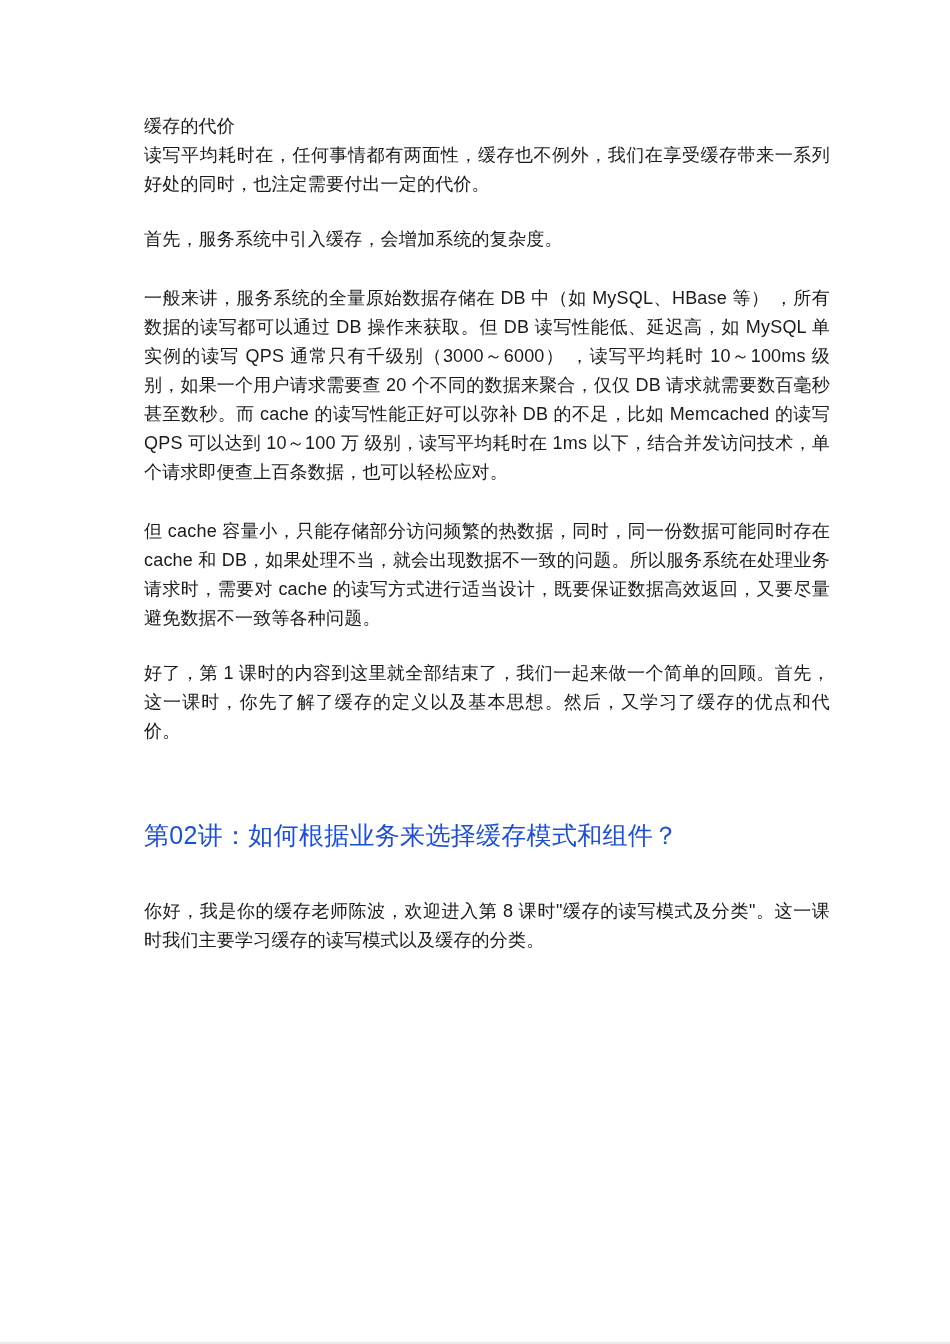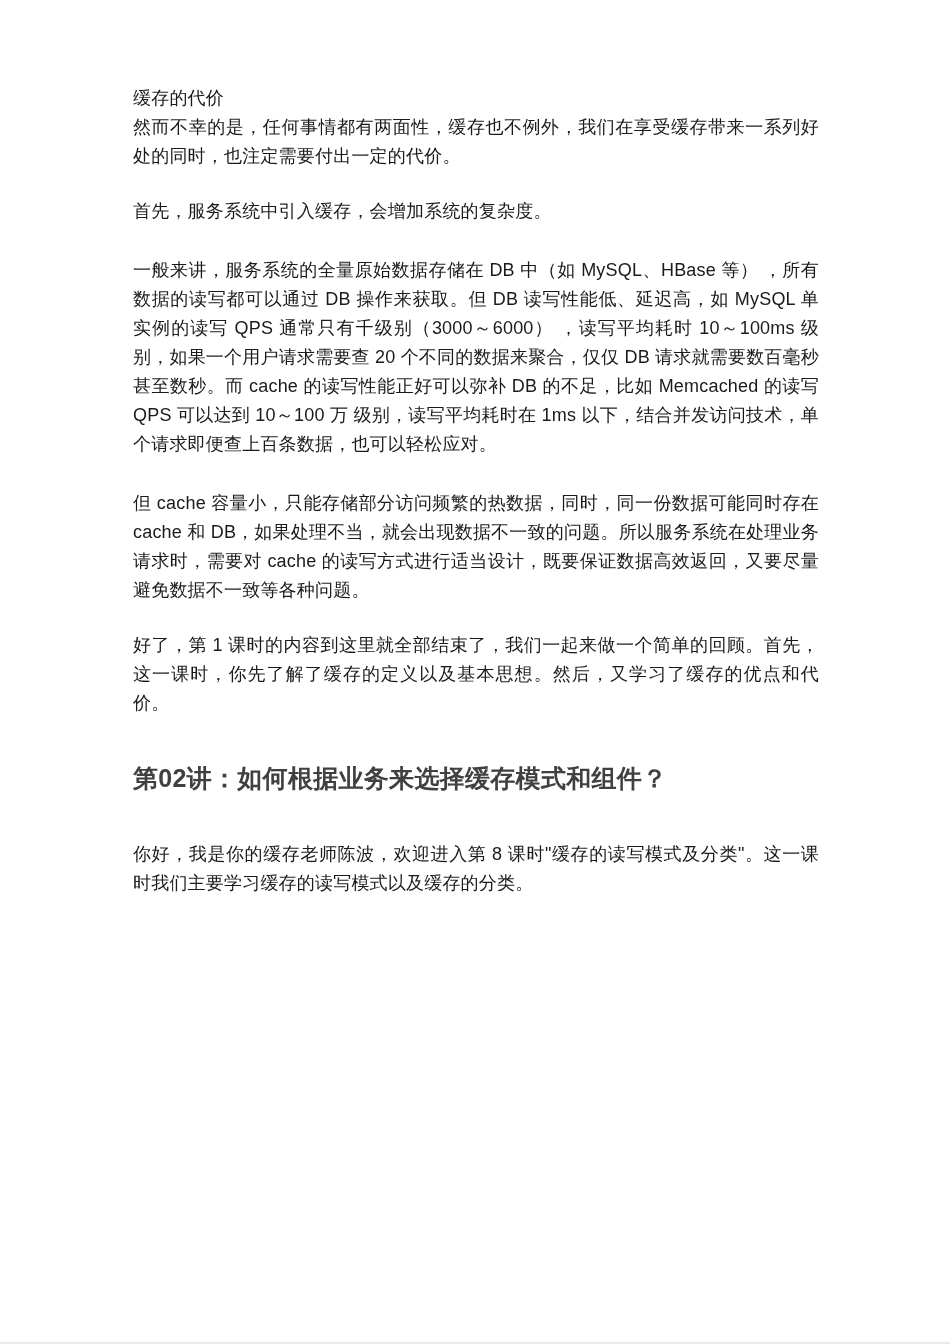--- a/index.html
+++ b/index.html
@@ -15,66 +15,66 @@
   .page {
     position: relative;
     width: 950px;
     height: 1344px;
     background: #ffffff;
   }
 
   .page-content {
     position: absolute;
     top: 0;
-    left: 133px;
+    left: 144px;
     width: 686px;
-    padding-top: 84px;
+    padding-top: 112px;
   }
 
   .body-text {
     font-size: 18px;
     line-height: 29px;
     color: #1a1a1a;
     text-align: justify;
     letter-spacing: 0.2px;
   }
 
   
   .gap-none   { margin-top: 0; }
   .gap-normal { margin-top: 26px; }
   .gap-large  { margin-top: 30px; }
 
   .section-heading {
-    margin-top: 42px;
+    margin-top: 71px;
     margin-bottom: 44px;
     font-size: 25px;
     line-height: 36px;
-    font-weight: bold;
-    color: #404040;
+    font-weight: normal;
+    color: #1d4ed8;
     letter-spacing: 0.3px;
   }
 
   .page-bottom-divider {
     position: absolute;
     left: 0;
     bottom: 0;
     width: 100%;
     height: 2px;
     background: #ebeae8;
   }
 </style>
 </head>
 <body>
 
 <div class="page">
   <div class="page-content">
 
     <p class="body-text gap-none">缓存的代价</p>
 
-    <p class="body-text gap-none">然而不幸的是，任何事情都有两面性，缓存也不例外，我们在享受缓存带来一系列好处的同时，也注定需要付出一定的代价。</p>
+    <p class="body-text gap-none">读写平均耗时在，任何事情都有两面性，缓存也不例外，我们在享受缓存带来一系列好处的同时，也注定需要付出一定的代价。</p>
 
     <p class="body-text gap-normal">首先，服务系统中引入缓存，会增加系统的复杂度。</p>
 
 
 
     <p class="body-text gap-large">一般来讲，服务系统的全量原始数据存储在 DB 中（如 MySQL、HBase 等） ，所有数据的读写都可以通过 DB 操作来获取。但 DB 读写性能低、延迟高，如 MySQL 单实例的读写 QPS 通常只有千级别（3000～6000） ，读写平均耗时 10～100ms 级别，如果一个用户请求需要查 20 个不同的数据来聚合，仅仅 DB 请求就需要数百毫秒甚至数秒。而 cache 的读写性能正好可以弥补 DB 的不足，比如 Memcached 的读写 QPS 可以达到 10～100 万 级别，读写平均耗时在 1ms 以下，结合并发访问技术，单个请求即便查上百条数据，也可以轻松应对。</p>
 
     <p class="body-text gap-large">但 cache 容量小，只能存储部分访问频繁的热数据，同时，同一份数据可能同时存在 cache 和 DB，如果处理不当，就会出现数据不一致的问题。所以服务系统在处理业务请求时，需要对 cache 的读写方式进行适当设计，既要保证数据高效返回，又要尽量避免数据不一致等各种问题。</p>
 
     <p class="body-text gap-normal">好了，第 1 课时的内容到这里就全部结束了，我们一起来做一个简单的回顾。首先，这一课时，你先了解了缓存的定义以及基本思想。然后，又学习了缓存的优点和代价。</p>

